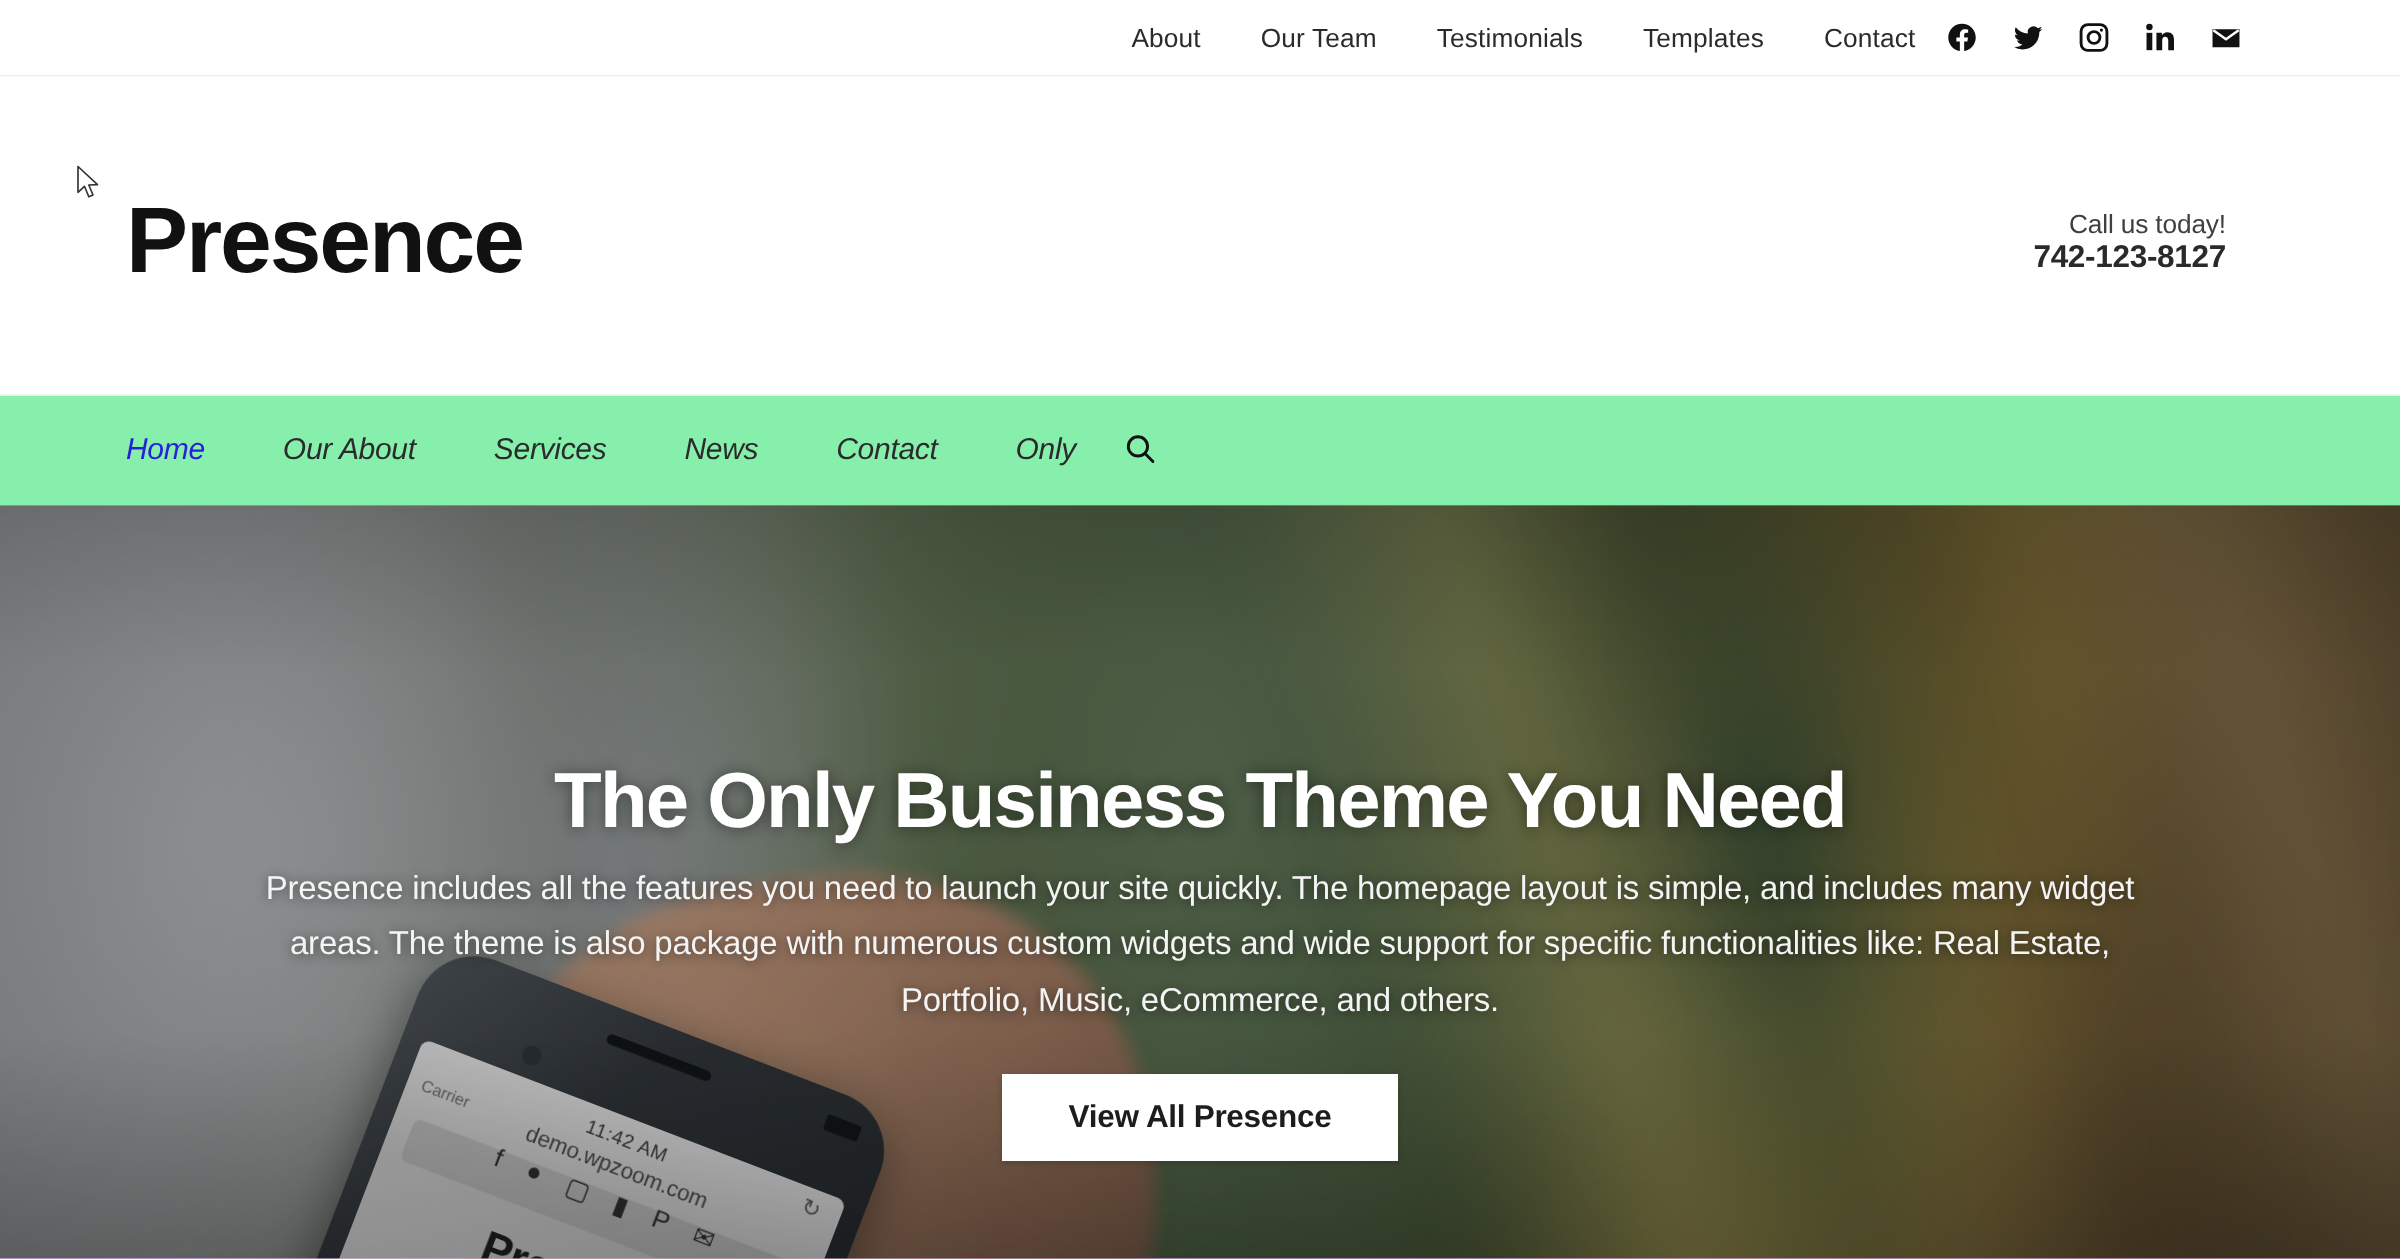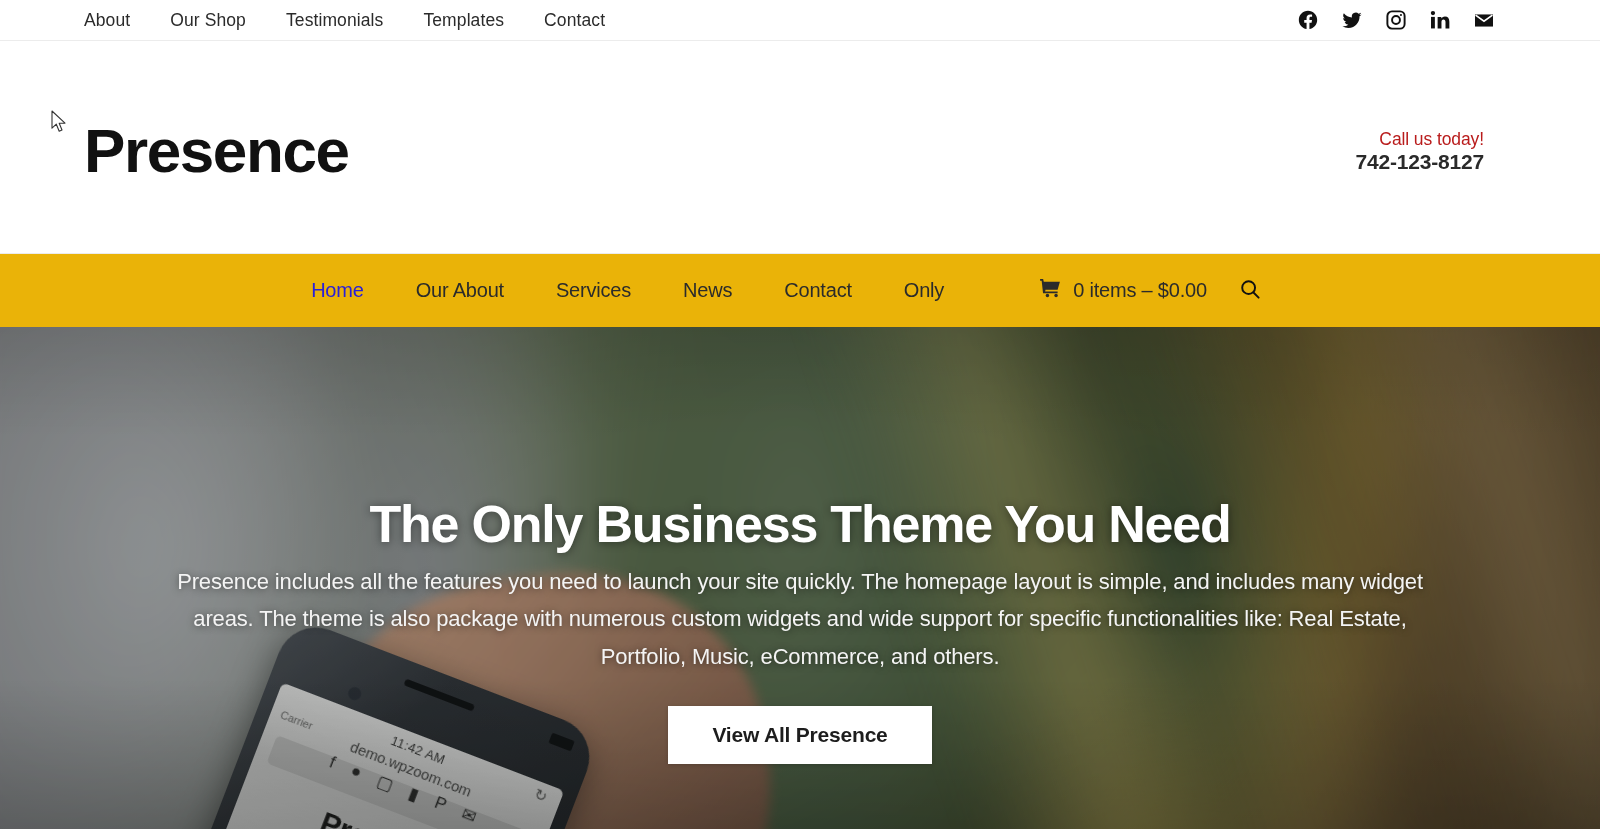--- a/index.html
+++ b/index.html
@@ -11,28 +11,27 @@
     background: #ffffff;
     font-family: "Liberation Sans", sans-serif;
     -webkit-font-smoothing: antialiased;
   }
 
   .page { position: relative; width: 1600px; height: 839px; }
 
   
   .topbar {
     position: relative;
-    height: 41px;
-    display: flex;
-    align-items: center;
-    justify-content: space-between;
+    height: 51px;
+    display: flex;
+    align-items: center;
+    justify-content: flex-end;
     padding: 0 84px 0 84px;
     border-bottom: 1px solid #ececec;
     background: #fff;
-    gap: 48px;
   }
   .topnav { display: flex; align-items: center; gap: 0; }
   .topnav a {
     font-size: 17.5px;
     color: #2b2b2b;
     text-decoration: none;
     padding: 0 20px;
     letter-spacing: 0.1px;
     white-space: nowrap;
   }
@@ -77,40 +76,41 @@
     font-weight: 400;
     letter-spacing: -0.1px;
   }
   .brand-right {
     text-align: right;
     padding-right: 32px;
     padding-top: 8px;
   }
   .call-label {
     font-size: 17.5px;
-    color: #b91c1c;
+    color: #404040;
     letter-spacing: -0.1px;
   }
   .call-number {
     margin-top: 0;
     font-size: 21px;
     font-weight: 700;
     color: #2a2a2a;
     letter-spacing: -0.2px;
   }
 
   
   .mainnav {
     position: relative;
     height: 73px;
     display: flex;
     align-items: center;
-    justify-content: center;
+    justify-content: flex-start;
     padding: 0 84px;
-    background: #eab308;
+    background: #86efac;
+    font-style: italic;
   }
   .mainnav-left { display: flex; align-items: center; }
   .mainnav-left > a {
     font-size: 20px;
     color: #2b2b2b;
     text-decoration: none;
     padding: 0 26px;
     letter-spacing: -0.2px;
     white-space: nowrap;
   }
@@ -329,21 +329,21 @@
   }
 </style>
 </head>
 <body>
 
 <div class="page">
 
   <div class="topbar">
     <nav class="topnav">
       <a href="#">About</a>
-      <a href="#">Our Shop</a>
+      <a href="#">Our Team</a>
       <a href="#">Testimonials</a>
       <a href="#">Templates</a>
       <a href="#">Contact</a>
     </nav>
 
     <div class="social">
       <a href="#" class="si" aria-label="Facebook">
         <svg width="22" height="22" viewBox="0 0 24 24" fill="currentColor">
           <path d="M12 2C6.48 2 2 6.48 2 12c0 4.99 3.66 9.13 8.44 9.88v-6.99H7.9V12h2.54V9.8c0-2.51 1.49-3.89 3.78-3.89 1.09 0 2.24.2 2.24.2v2.46h-1.26c-1.24 0-1.63.77-1.63 1.56V12h2.78l-.44 2.89h-2.34v6.99C18.34 21.13 22 16.99 22 12c0-5.52-4.48-10-10-10z"></path>
         </svg>
@@ -390,30 +390,20 @@
 
   <div class="mainnav">
     <div class="mainnav-left">
       <a href="#" class="active">Home</a>
       <a href="#">Our About</a>
       <a href="#">Services</a>
       <a href="#">News</a>
       <a href="#">Contact</a>
       <a href="#">Only</a>
 
-      <a href="#" class="cart-link">
-        <span>
-          <svg width="24" height="22" viewBox="0 0 24 24" fill="currentColor">
-            <path d="M1.2 2.2h3.3l.7 3.1h17.6l-2.5 8.6H7.1l-.4 1.9h13.6v2H4.4L2.9 4.2H1.2z"></path>
-            <circle cx="9.2" cy="20.1" r="1.9"></circle>
-            <circle cx="18.6" cy="20.1" r="1.9"></circle>
-          </svg>
-        </span>
-        <span class="cart-text">0 items – $0.00</span>
-      </a>
     </div>
 
     <button class="search-btn" aria-label="Search">
       <span>
         <svg width="22" height="22" viewBox="0 0 24 24" fill="none" stroke="currentColor" stroke-width="2.1" stroke-linecap="round">
           <circle cx="10.5" cy="10.5" r="7"></circle>
           <line x1="15.8" y1="15.8" x2="21.4" y2="21.4"></line>
         </svg>
       </span>
     </button>

